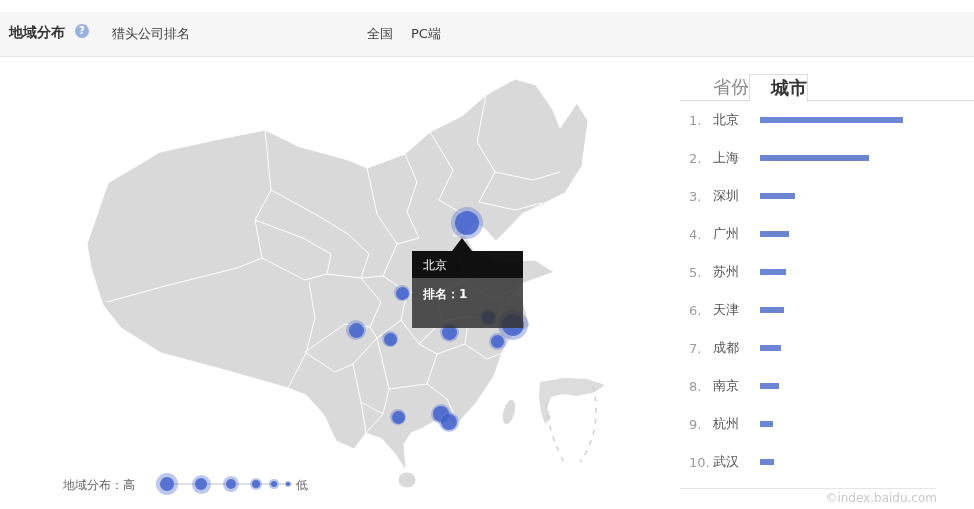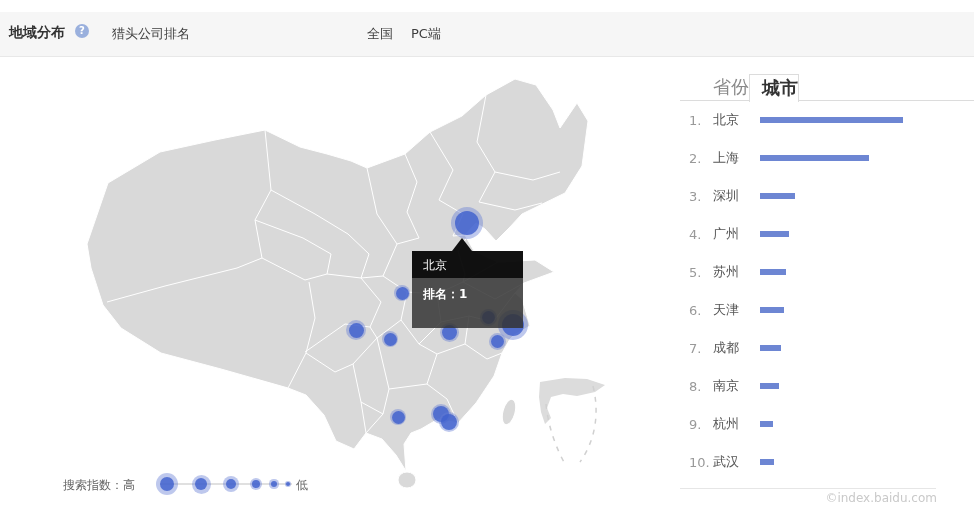--- a/index.html
+++ b/index.html
@@ -42,21 +42,21 @@
   
   .legend-label { position:absolute; left:63px; top:477px; font-size:12px; color:#666; }
   .legend-low   { position:absolute; left:296px; top:477px; font-size:12px; color:#666; }
   .legend-line  { position:absolute; left:160px; top:483px; width:132px; height:2px; background:#e0e0e0; }
 
   
   .tabs { position:absolute; left:680px; top:74px; width:294px; height:27px; border-bottom:1px solid #dcdcdc; }
   .tab { position:absolute; top:0; height:27px; line-height:26px; text-align:right; font-size:18px; cursor:pointer; }
   .tab-inactive { left:15px; width:54px; color:#888; }
   .tab-active {
-    left:69px; width:50px; height:28px; background:#fff; color:#333; font-weight:bold;
+    left:69px; width:59px; height:28px; background:#fff; color:#333; font-weight:bold;
     border:1px solid #dcdcdc; border-bottom:none; z-index:2;
   }
   .city-list { position:absolute; left:680px; top:101px; width:260px; }
   .rank-row { height:38px; display:flex; align-items:center; }
   .rank-num { width:24px; margin-left:9px; font-size:13px; color:#999; }
   .city-name { width:47px; font-size:13px; color:#555; }
   .rank-bar { height:6px; background:#6d86d3; }
 
   .copyright-line { position:absolute; left:680px; top:488px; width:256px; border-top:1px solid #e6e6e6; }
   .copyright { position:absolute; top:491px; right:37px; font-size:12px; color:#c9c9c9; }
@@ -158,21 +158,21 @@
         <div class="core" style="top: 2px; left: 2px; height: 16px; width: 16px;"></div>
       </div>
     </div>
 
   <div class="tooltip">
     <div class="tt-arrow"></div>
     <div class="tt-top">北京</div>
     <div class="tt-bottom"><span>排名：</span><span>1</span></div>
   </div>
 
-  <span class="legend-label">搜索指数：高</span>
+  <span class="legend-label">地域分布：高</span>
   <div class="legend-line"></div>
   <div>
       <div class="bubble" style="left: 156px; top: 473px; height: 22px; width: 22px;">
         <div class="core" style="top: 4px; left: 4px; height: 14px; width: 14px;"></div>
       </div>
       <div class="bubble" style="left: 191.5px; top: 474.5px; height: 19px; width: 19px;">
         <div class="core" style="top: 3.3px; left: 3.3px; height: 12.4px; width: 12.4px;"></div>
       </div>
       <div class="bubble" style="left: 223px; top: 476px; height: 16px; width: 16px;">
         <div class="core" style="top: 2.8px; left: 2.8px; height: 10.4px; width: 10.4px;"></div>

